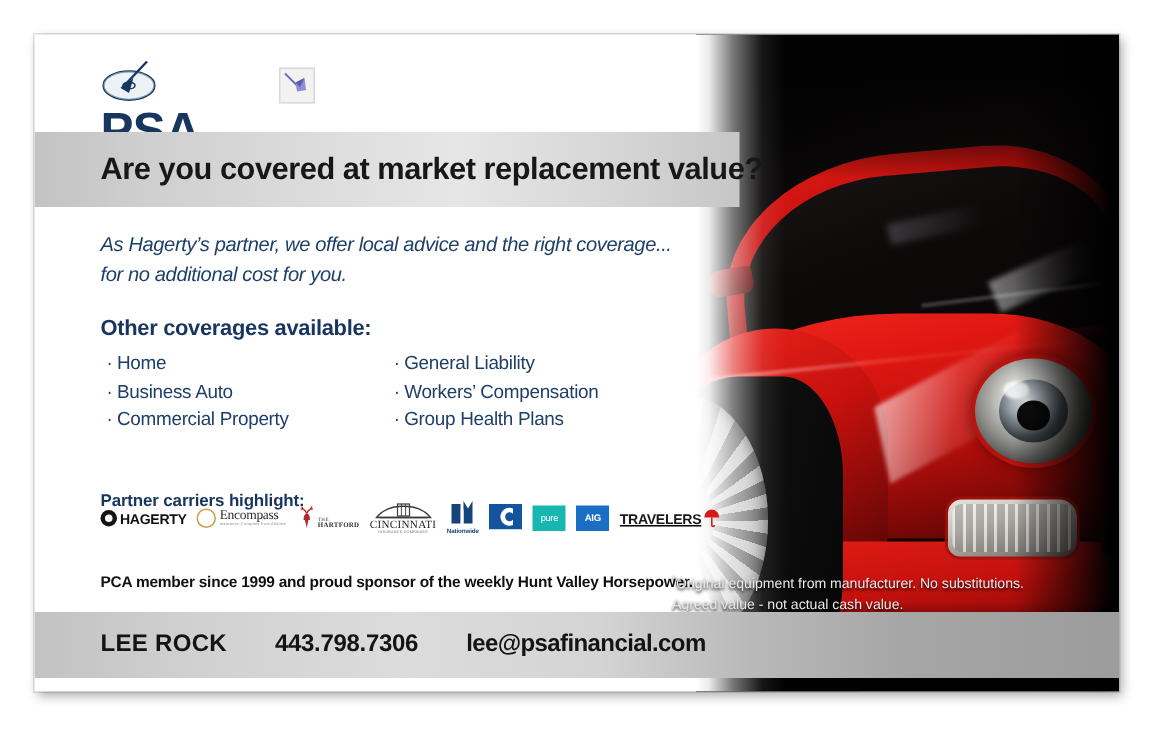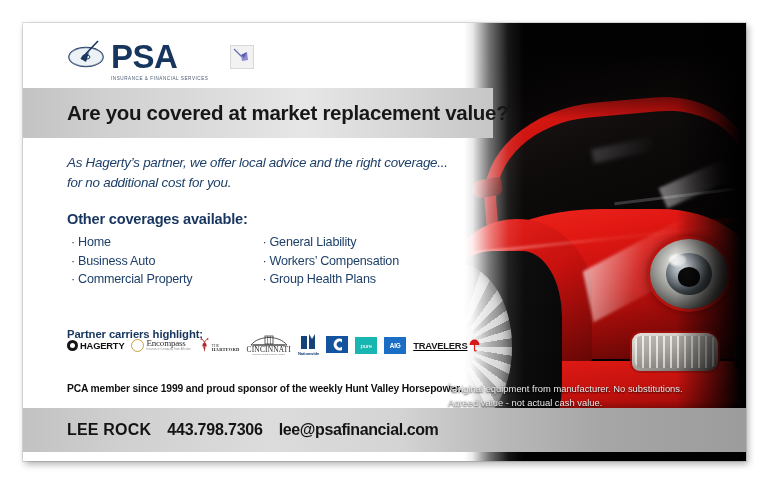--- a/index.html
+++ b/index.html
@@ -366,20 +366,21 @@
     position: absolute;
     left: 44px;
     top: 16px;
     display: flex;
     align-items: flex-start;
     gap: 22px;
   }
   .logo-mark {
     display: flex;
     align-items: flex-start;
+    flex-direction: column;
   }
   .logo-swoosh {
     width: 42px;
     height: 30px;
     margin-right: 2px;
     flex: none;
   }
   .logo-text-wrap {
     display: flex;
     flex-direction: column;
@@ -609,21 +610,21 @@
     background: linear-gradient(to right,
         #c2c2c2 0%, #d0d0d0 14%, #dcdcdc 34%, #d4d4d4 52%, #b9b9b9 66%, #a6a6a6 80%, #9c9c9c 100%);
     display: flex;
     align-items: center;
     z-index: 60;
   }
   .contact {
     margin-left: 44px;
     display: flex;
     align-items: baseline;
-    gap: 16px;
+    gap: 32px;
     font-family: "Liberation Sans", sans-serif;
     font-weight: bold;
     color: #141414;
   }
   .c-name { font-size: 16px; letter-spacing: 0.2px; }
   .c-phone { font-size: 16px; letter-spacing: -0.2px; }
   .c-email { font-size: 16px; letter-spacing: -0.4px; }
 
   .disclaimer {
     position: absolute;

